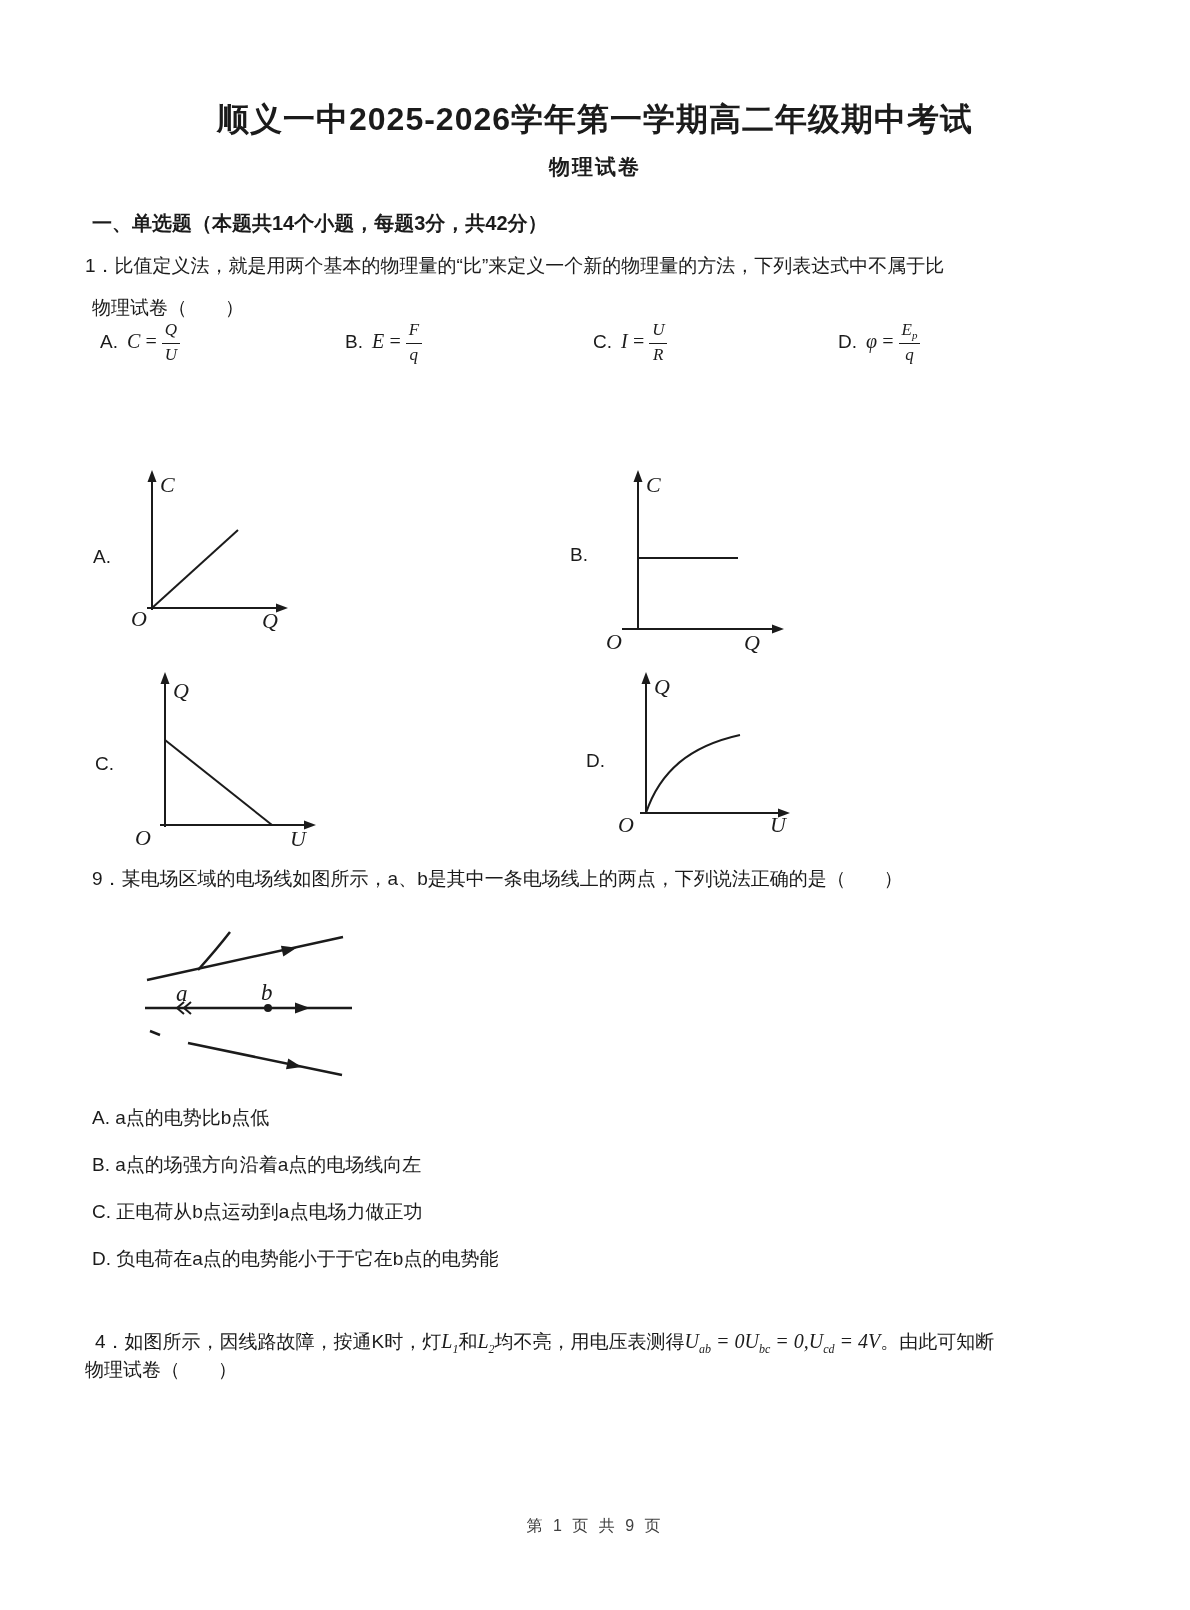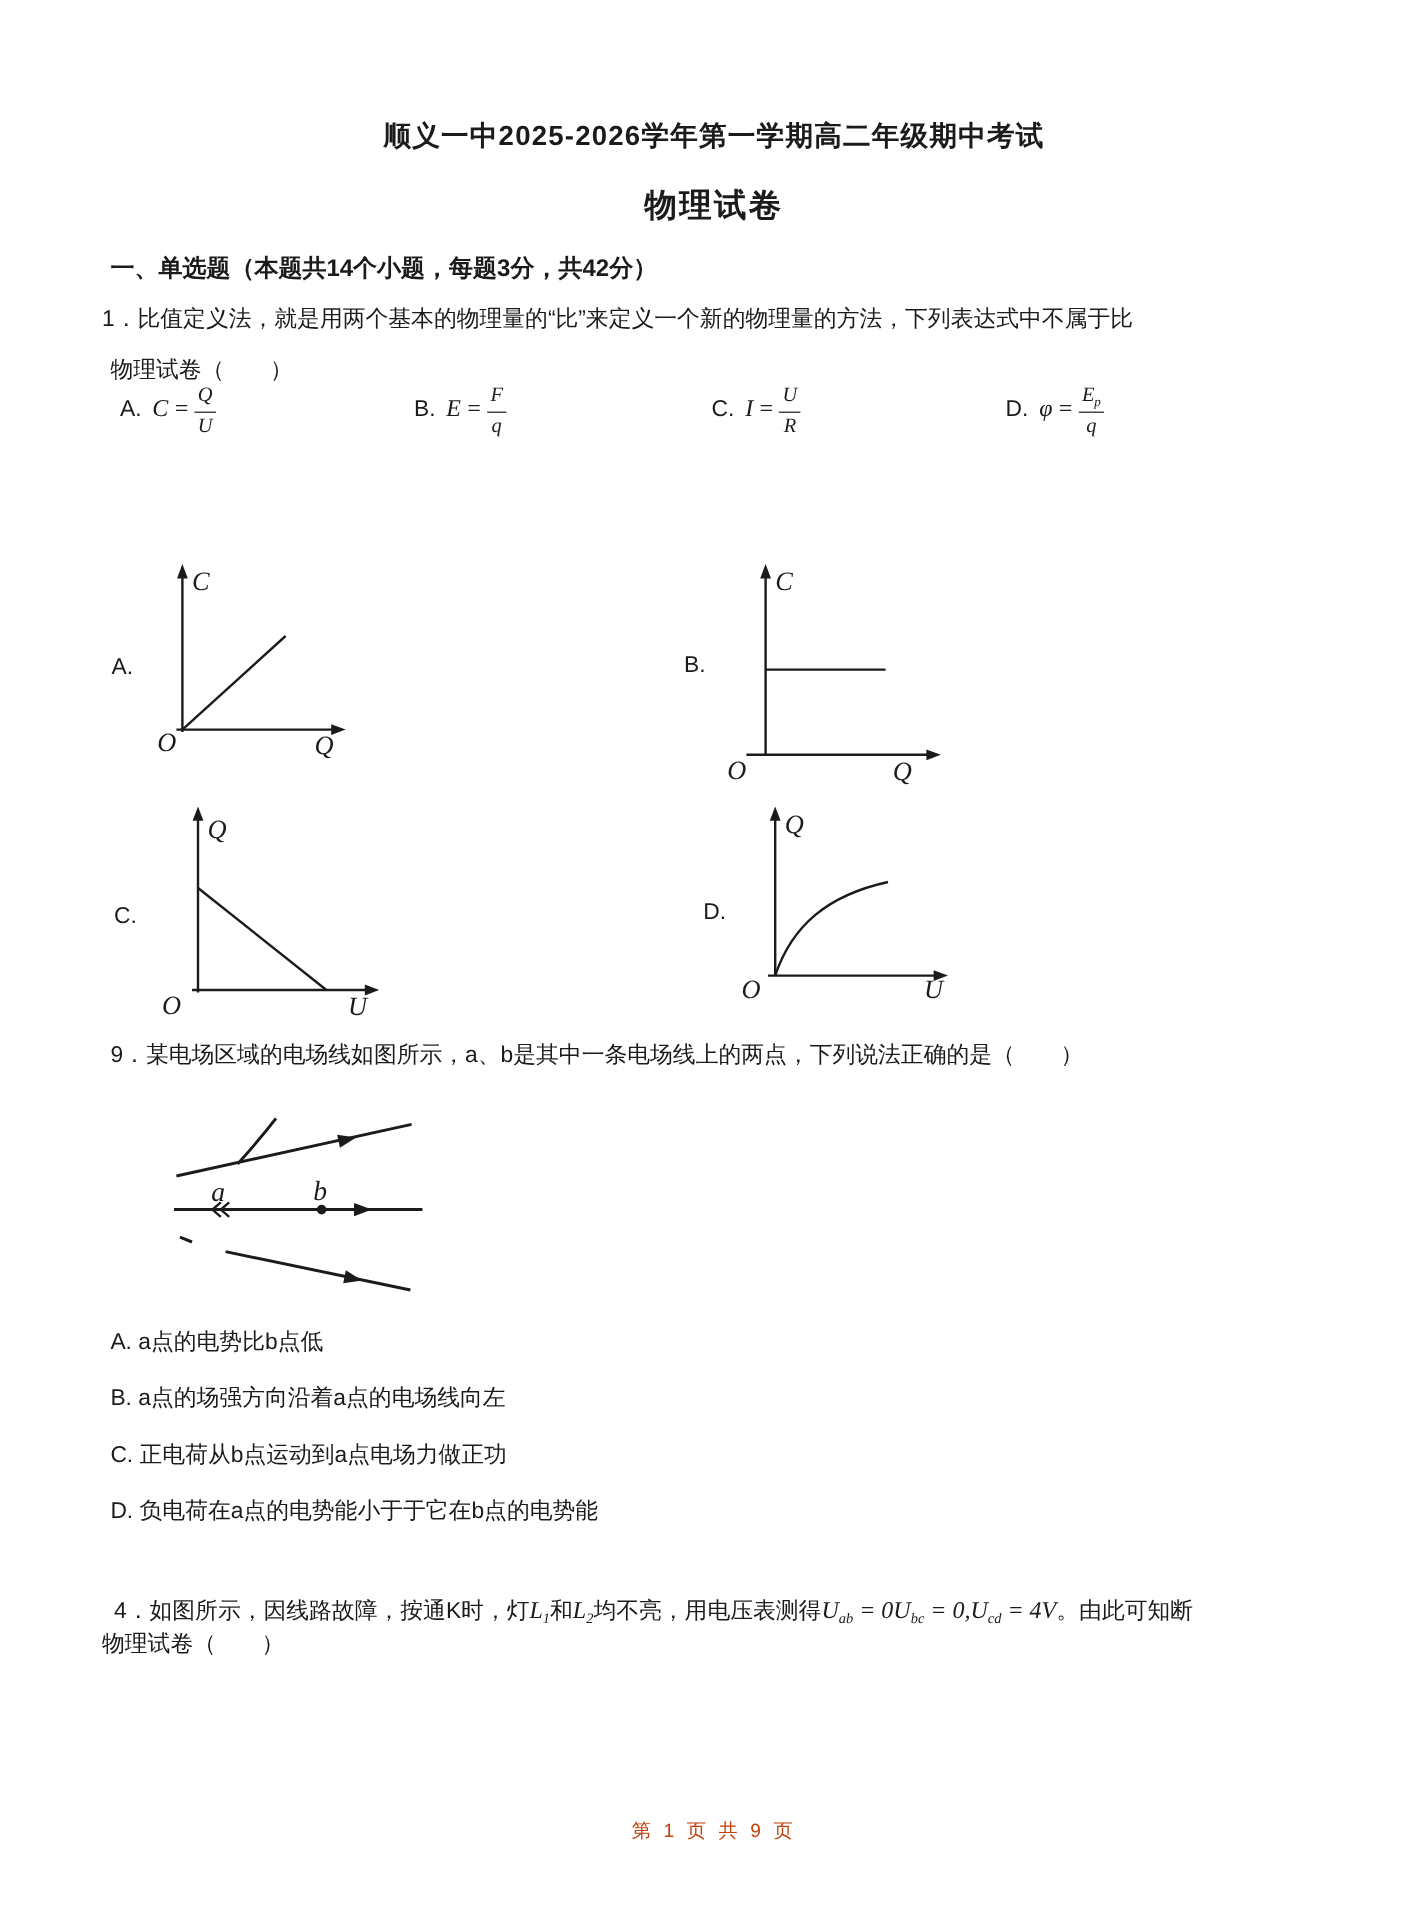--- a/index.html
+++ b/index.html
@@ -2,25 +2,25 @@
 <html><head>
 <meta charset="utf-8">
 <style>
   html,body { margin:0; padding:0; background:#ffffff; }
   .page {
     position:relative; width:1190px; height:1610px; background:#ffffff;
     font-family:"Liberation Sans", sans-serif; color:#1b1b1b; overflow:hidden;
   }
   .abs { position:absolute; }
   .center-line { left:0; right:0; text-align:center; white-space:nowrap; }
-  .title { font-size:23px; font-weight:bold; letter-spacing:1px; }
-  .subtitle { font-size:27px; font-weight:bold; letter-spacing:2px; }
+  .title { font-size:32px; font-weight:bold; letter-spacing:1px; }
+  .subtitle { font-size:21px; font-weight:bold; letter-spacing:2px; }
   .sec-heading { font-size:20px; font-weight:bold;text-align:center; }
   .body-text { font-size:19px; white-space:nowrap; }
-  .footer-text { font-size:16px; letter-spacing:3px; color:#c2410c; }
+  .footer-text { font-size:16px; letter-spacing:3px; color:#404040; }
 
   .math { font-family:"Liberation Serif", serif; font-style:italic; }
   .opt { display:flex; align-items:center; gap:9px; height:52px; font-size:19px; }
   .opt-label { font-size:19px; }
   .formula { display:inline-flex; align-items:center; gap:4px; font-size:20px; }
   .frac { display:inline-flex; flex-direction:column; align-items:center;
           font-size:17px; line-height:1.15; }
   .frac .num { border-bottom:1.5px solid #1b1b1b; padding:0 3px 1px; }
   .frac .den { padding-top:1px; }
   .nsub { font-size:11px; font-style:italic; }

